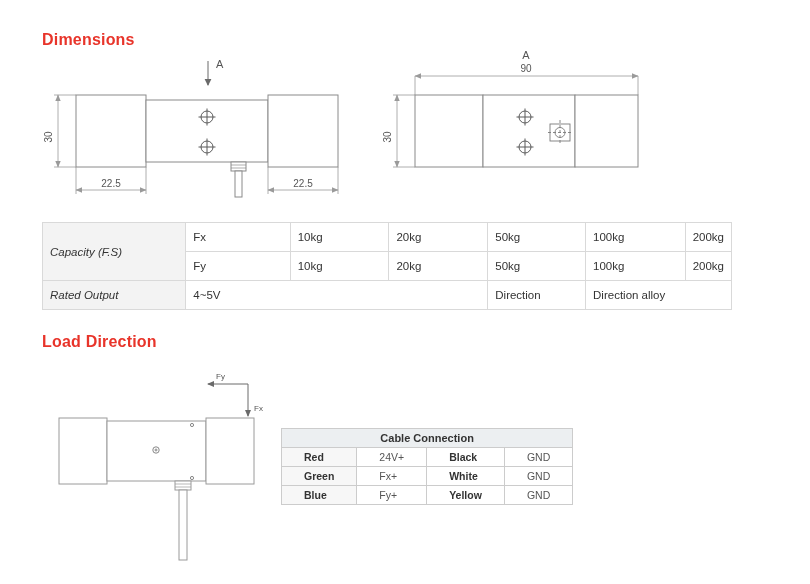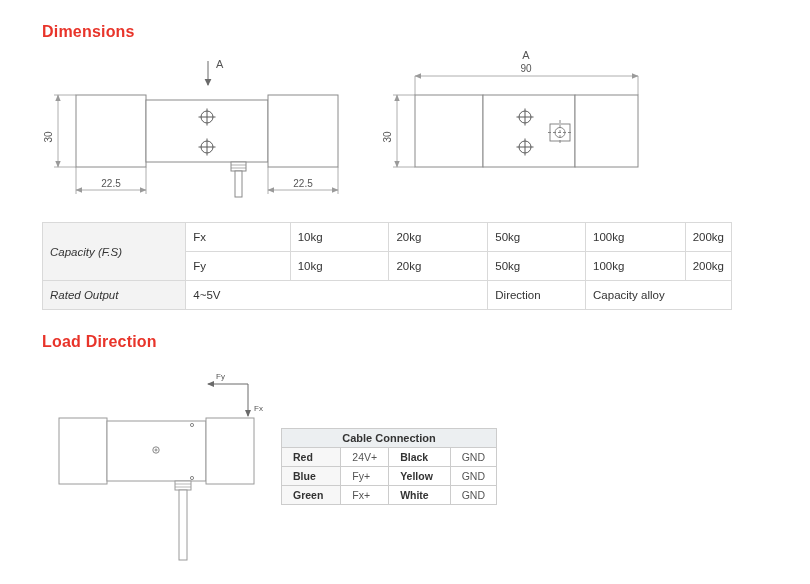--- a/index.html
+++ b/index.html
@@ -15,21 +15,21 @@
     position: relative;
     overflow: hidden;
   }
   .section-title {
     position: absolute;
     color: #e8342a;
     font-size: 16px;
     font-weight: bold;
     letter-spacing: 0.2px;
   }
-  #dimensions-title { left: 42px; top: 23px; text-align: center; }
+  #dimensions-title { left: 42px; top: 31px; text-align: center; }
   #load-direction-title { left: 42px; top: 333px; }
 
   .drawing {
     position: absolute;
   }
   .spec-table {
     position: absolute;
     left: 42px;
     top: 222px;
     width: 690px;
@@ -53,21 +53,21 @@
   .cable-table {
     position: absolute;
     left: 281px;
     top: 428px;
     width: 216px;
     border-collapse: collapse;
     font-size: 10.5px;
   }
   .cable-table td {
     border: 1px solid #cccccc;
-    padding: 2px 11px;
+    padding: 2px 22px;
     height: 14px;
     background: #ffffff;
     color: #555;
   }
   .cable-table td.head {
     background: #eceff1;
     text-align: center;
     font-weight: bold;
     color: #333;
     font-size: 11px;
@@ -219,21 +219,21 @@
       <td>10kg</td>
       <td>20kg</td>
       <td>50kg</td>
       <td>100kg</td>
       <td>200kg</td>
     </tr>
     <tr>
       <td class="shade">Rated Output</td>
       <td colspan="3">4~5V</td>
       <td>Direction</td>
-      <td colspan="2">Capacity alloy</td>
+      <td colspan="2">Direction alloy</td>
     </tr>
   </tbody>
 </table>
 
 <div class="section-title" id="load-direction-title">Load Direction</div>
 
 <div class="drawing" style="left:40px; top:368px;">
   <svg width="250" height="200" viewBox="0 0 250 200">
 
     <g stroke="#6a6a6a" stroke-width="1" fill="none">
@@ -274,25 +274,25 @@
     <tr>
       <td class="head" colspan="4">Cable Connection</td>
     </tr>
     <tr>
       <td class="key">Red</td>
       <td>24V+</td>
       <td class="k2">Black</td>
       <td>GND</td>
     </tr>
     <tr>
+      <td class="key">Green</td>
+      <td>Fx+</td>
+      <td class="k2">White</td>
+      <td>GND</td>
+    </tr>
+    <tr>
       <td class="key">Blue</td>
       <td>Fy+</td>
       <td class="k2">Yellow</td>
       <td>GND</td>
     </tr>
-    <tr>
-      <td class="key">Green</td>
-      <td>Fx+</td>
-      <td class="k2">White</td>
-      <td>GND</td>
-    </tr>
   </tbody>
 </table>
 
 </body></html>

